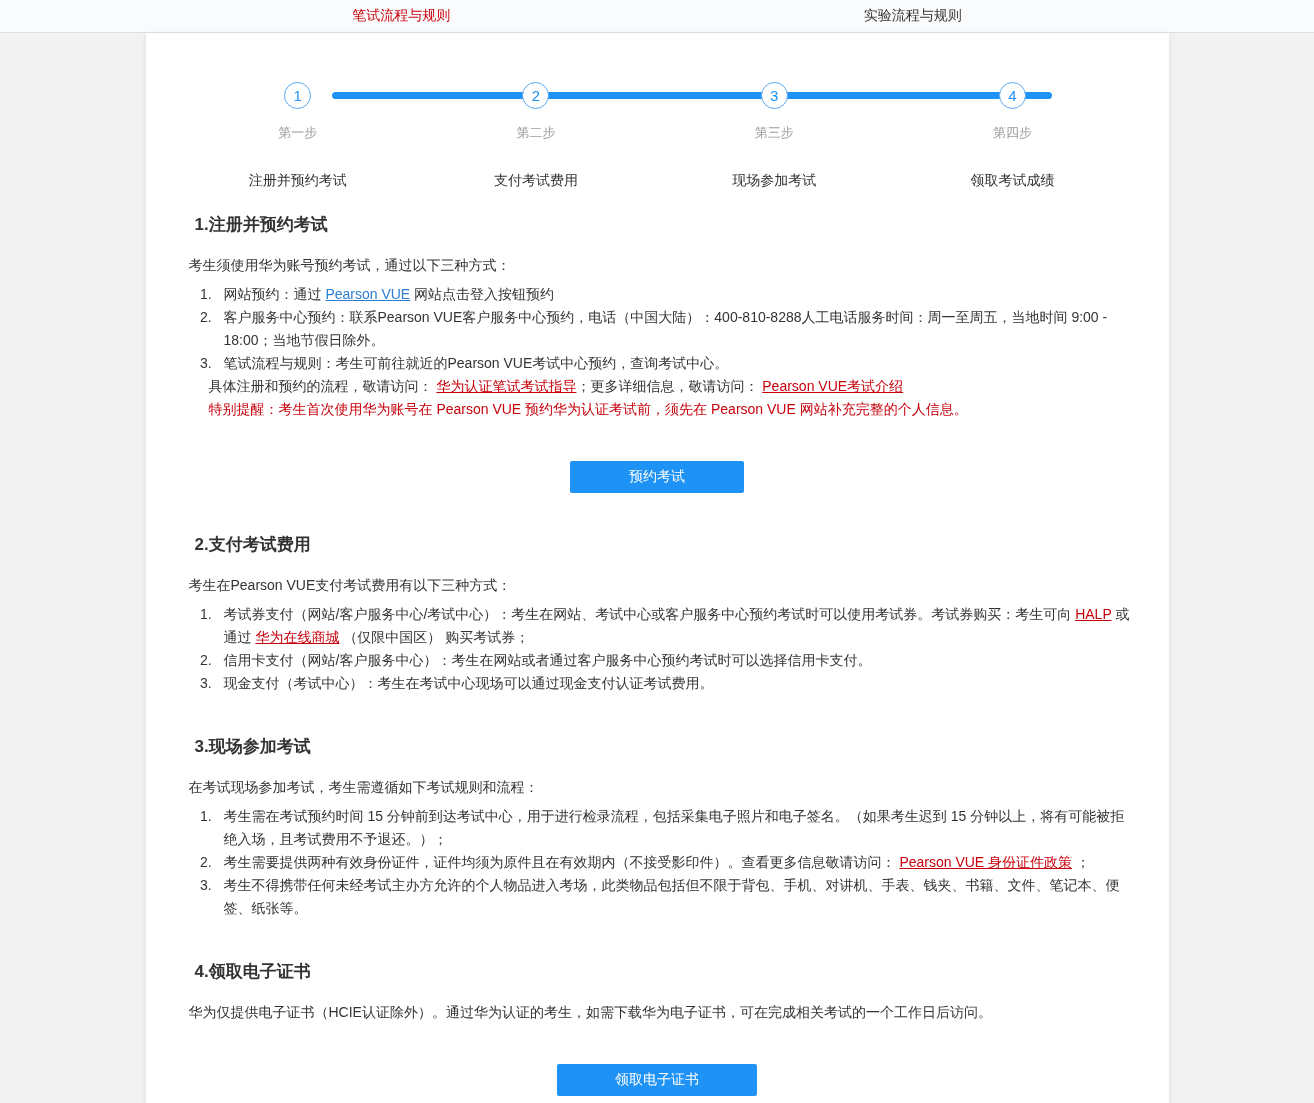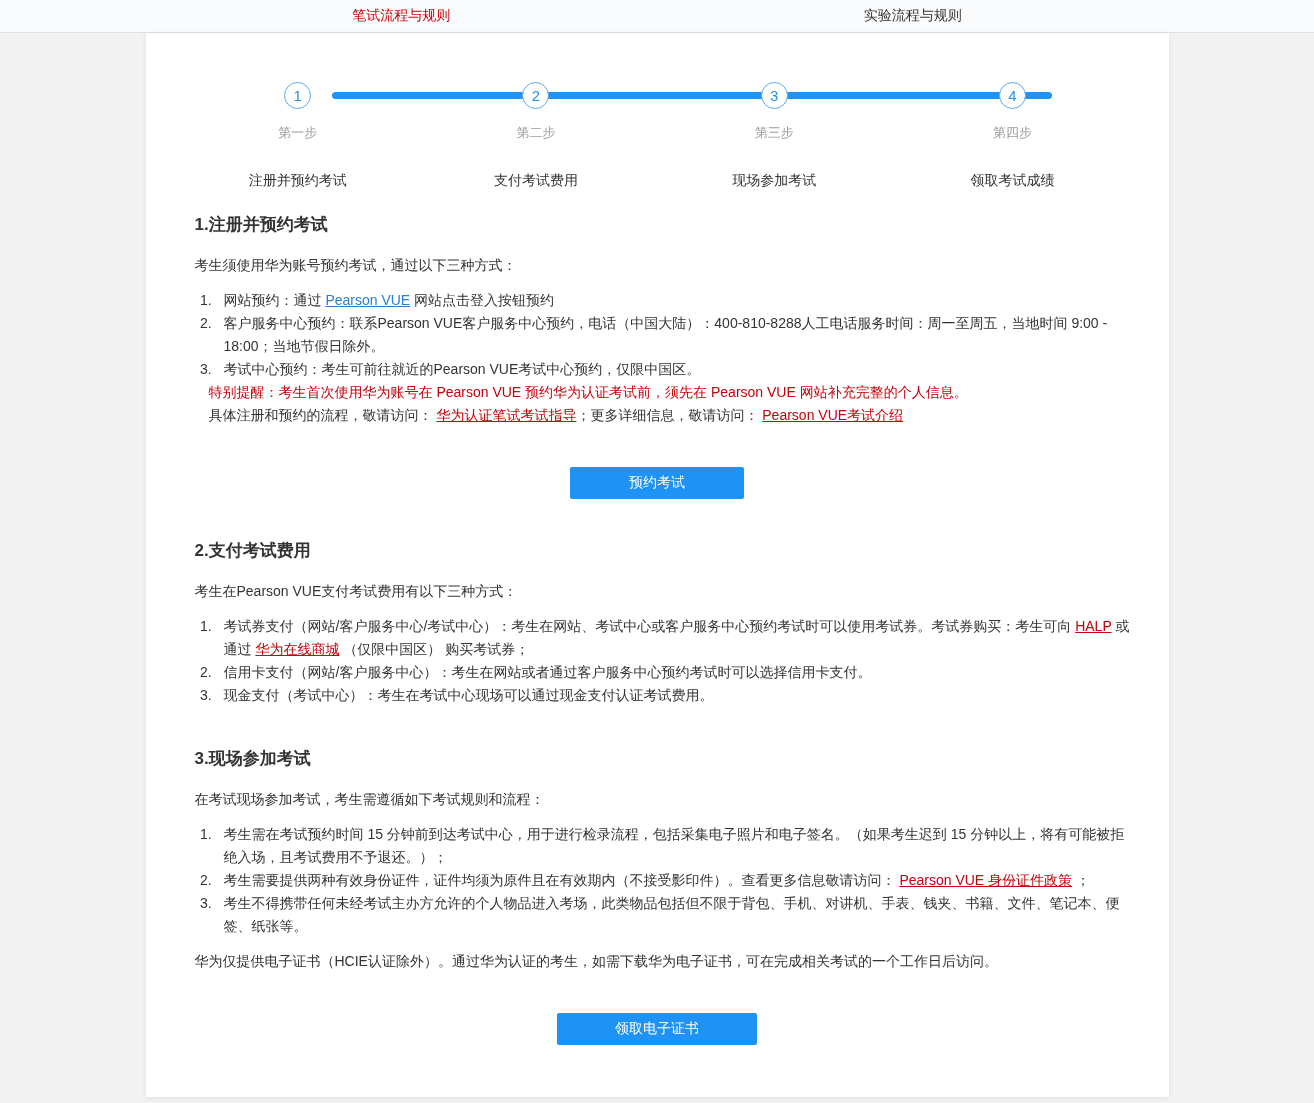--- a/index.html
+++ b/index.html
@@ -43,21 +43,21 @@
     background:#fff; border:1px solid #5aa7f0; border-radius:50%;
     color:#1e92f5; font-size:15px; line-height:25px; text-align:center;
   }
   .step-sub  { margin-top:15px; font-size:13px; color:#9b9b9b; }
   .step-name { margin-top:30px; font-size:14px; color:#333; }
   
   .section h2 {
     font-size:17px; line-height:24px; font-weight:bold;
     color:#333; margin:40px 12px 17px;
   }
-  .section .intro { margin:12px; font-size:14px; line-height:23px; }
+  .section .intro { margin:6px; font-size:14px; line-height:23px; }
   .section ol { margin:0; padding-left:33px; }
   .section li { font-size:14px; line-height:23px;padding-left:8px; }
   .notes { margin-left:26px; }
   .notes p { margin:0; font-size:14px; line-height:23px; }
   .red-text { color:#c7000b; }
   a.red-link  { color:#c7000b; text-decoration:underline; cursor:pointer; }
   a.blue-link { color:#2a7dd2; text-decoration:underline; cursor:pointer; }
   
   .btn {
     display:block; margin:40px auto 0;
@@ -106,25 +106,25 @@
       </div>
     </div>
   </div>
 
   <div class="section">
     <h2>1.注册并预约考试</h2>
     <p class="intro">考生须使用华为账号预约考试，通过以下三种方式：</p>
     <ol>
       <li><span>网站预约：通过 </span><a class="blue-link" href="#">Pearson VUE</a><span> 网站点击登入按钮预约</span></li>
       <li><span>客户服务中心预约：联系Pearson VUE客户服务中心预约，电话（中国大陆）：400-810-8288人工电话服务时间：周一至周五，当地时间 9:00 - 18:00；当地节假日除外。</span></li>
-      <li><span>考试中心预约：考生可前往就近的Pearson VUE考试中心预约，仅限中国区。</span></li>
+      <li><span>笔试流程与规则：考生可前往就近的Pearson VUE考试中心预约，查询考试中心。</span></li>
     </ol>
     <div class="notes">
+      <p><span>具体注册和预约的流程，敬请访问： </span><a class="red-link" href="#">华为认证笔试考试指导</a><span>；更多详细信息，敬请访问： </span><a class="red-link" href="#">Pearson VUE考试介绍</a></p>
       <p><span class="red-text">特别提醒：考生首次使用华为账号在 Pearson VUE 预约华为认证考试前，须先在 Pearson VUE 网站补充完整的个人信息。</span></p>
-      <p><span>具体注册和预约的流程，敬请访问： </span><a class="red-link" href="#">华为认证笔试考试指导</a><span>；更多详细信息，敬请访问： </span><a class="red-link" href="#">Pearson VUE考试介绍</a></p>
     </div>
     <button class="btn btn-book">预约考试</button>
   </div>
 
   <div class="section">
     <h2>2.支付考试费用</h2>
     <p class="intro">考生在Pearson VUE支付考试费用有以下三种方式：</p>
     <ol>
       <li><span>考试券支付（网站/客户服务中心/考试中心）：考生在网站、考试中心或客户服务中心预约考试时可以使用考试券。考试券购买：考生可向 </span><a class="red-link" href="#">HALP</a><span> 或通过 </span><a class="red-link" href="#">华为在线商城</a><span> （仅限中国区） 购买考试券；</span></li>
       <li><span>信用卡支付（网站/客户服务中心）：考生在网站或者通过客户服务中心预约考试时可以选择信用卡支付。</span></li>
@@ -136,17 +136,18 @@
     <h2>3.现场参加考试</h2>
     <p class="intro">在考试现场参加考试，考生需遵循如下考试规则和流程：</p>
     <ol>
       <li><span>考生需在考试预约时间 15 分钟前到达考试中心，用于进行检录流程，包括采集电子照片和电子签名。（如果考生迟到 15 分钟以上，将有可能被拒绝入场，且考试费用不予退还。）；</span></li>
       <li><span>考生需要提供两种有效身份证件，证件均须为原件且在有效期内（不接受影印件）。查看更多信息敬请访问： </span><a class="red-link" href="#">Pearson VUE 身份证件政策</a><span> ；</span></li>
       <li><span>考生不得携带任何未经考试主办方允许的个人物品进入考场，此类物品包括但不限于背包、手机、对讲机、手表、钱夹、书籍、文件、笔记本、便签、纸张等。</span></li>
     </ol>
   </div>
 
   <div class="section">
+    <h2>4.领取电子证书</h2>
     <p class="intro">华为仅提供电子证书（HCIE认证除外）。通过华为认证的考生，如需下载华为电子证书，可在完成相关考试的一个工作日后访问。</p>
     <button class="btn btn-cert">领取电子证书</button>
   </div>
 
 </div>
 
 </body></html>

